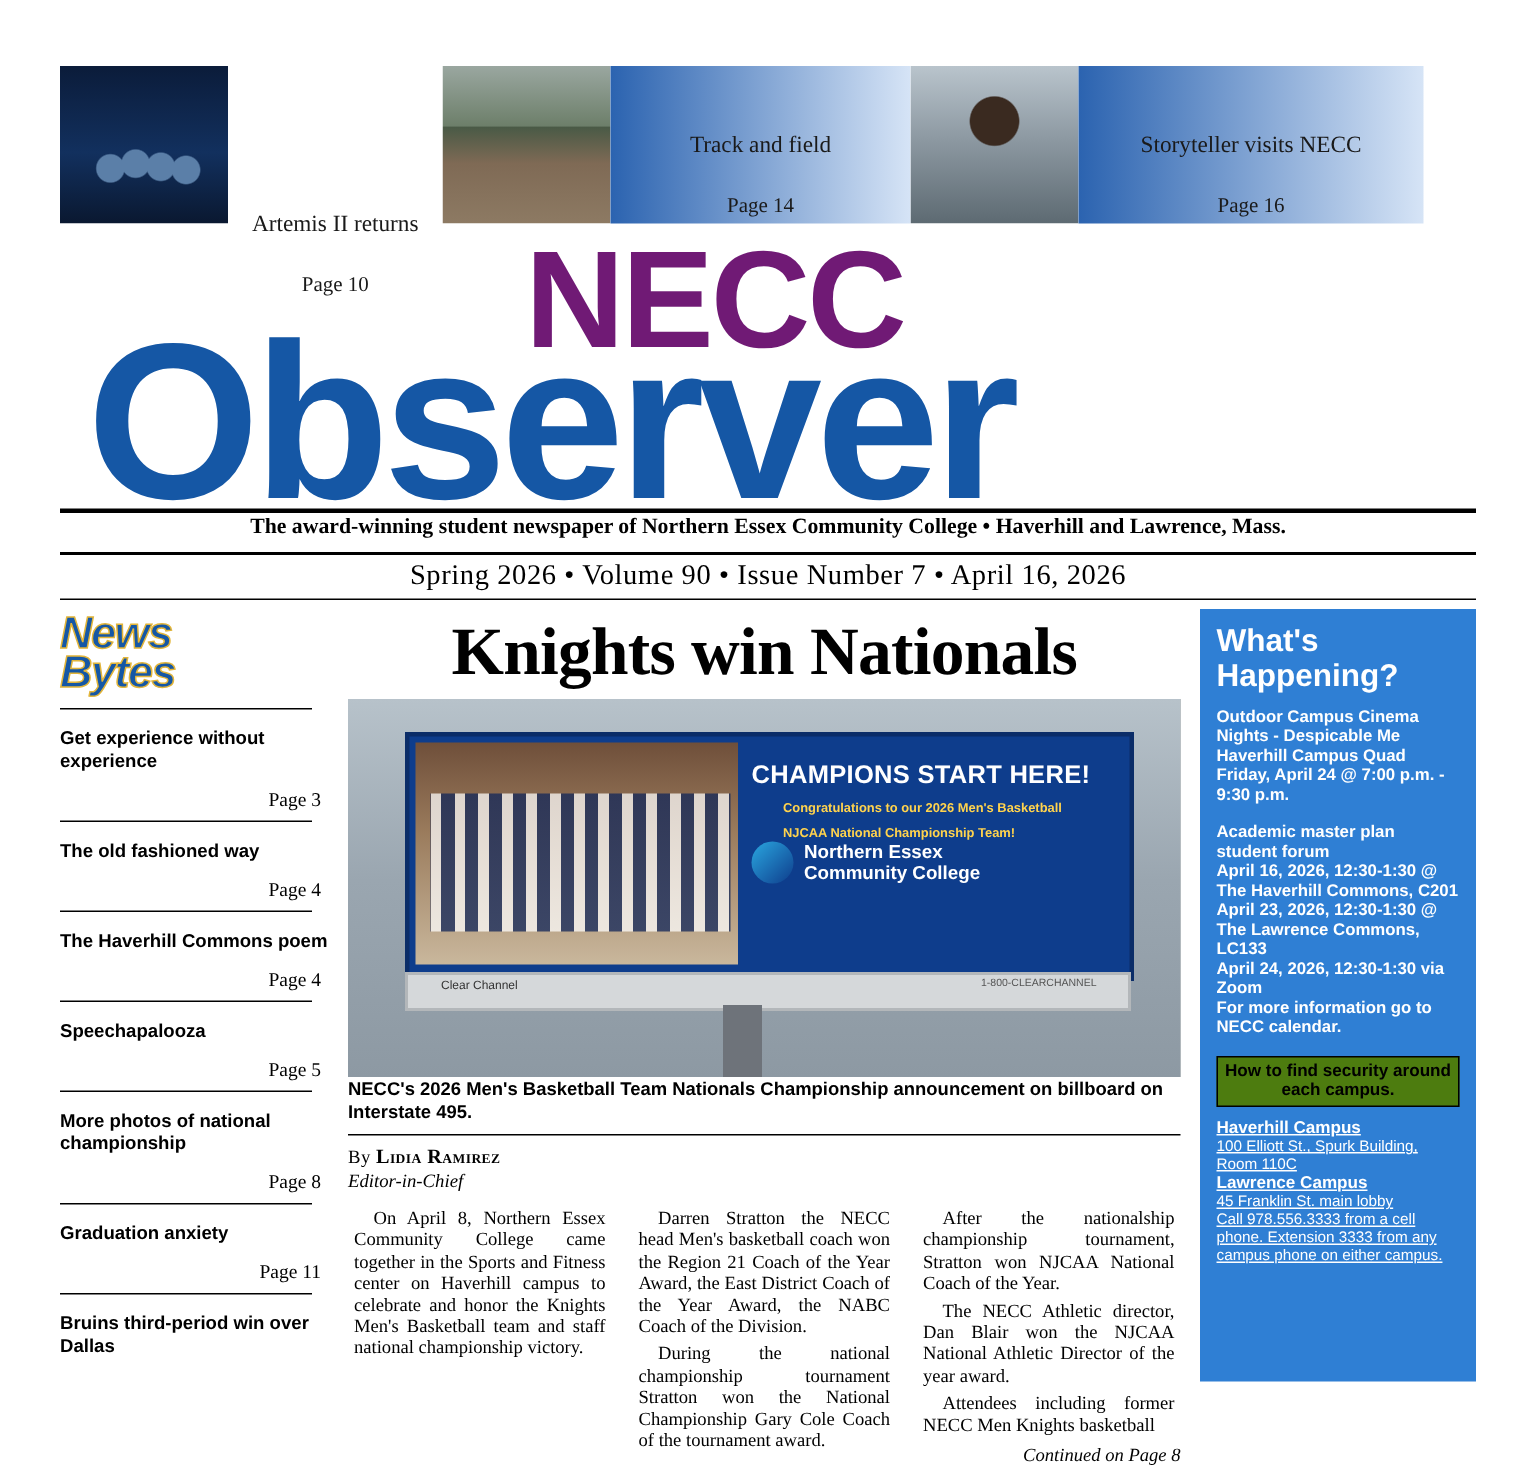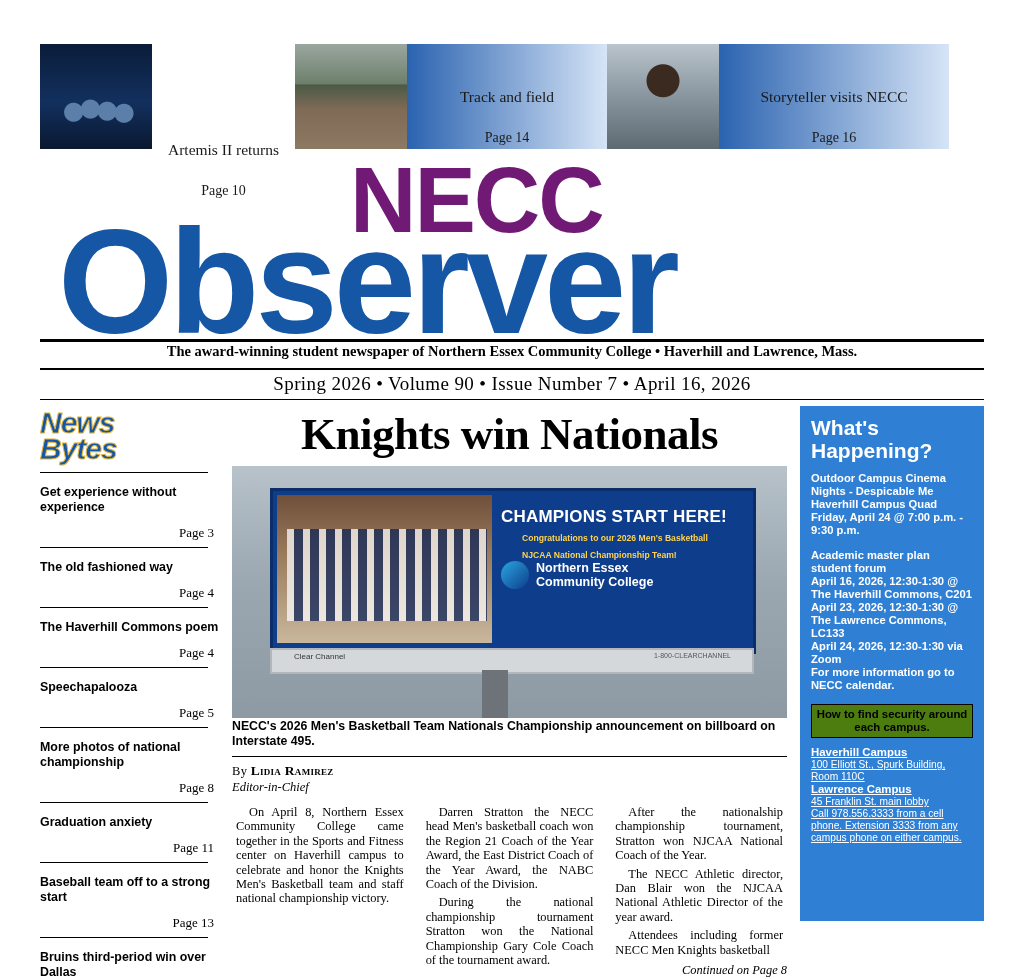--- a/index.html
+++ b/index.html
@@ -173,25 +173,20 @@
         <div class="rail-title">More photos of national championship</div>
         <div class="rail-page">Page 8</div>
         <div class="rail-line"></div>
       </div>
       <div class="rail-item">
         <div class="rail-title">Graduation anxiety</div>
         <div class="rail-page">Page 11</div>
         <div class="rail-line"></div>
       </div>
       <div class="rail-item">
-        <div class="rail-title">Baseball team off to a strong start</div>
-        <div class="rail-page">Page 13</div>
-        <div class="rail-line"></div>
-      </div>
-      <div class="rail-item">
         <div class="rail-title">Bruins third-period win over Dallas</div>
 
       </div>
     </div>
 
     <div class="center">
       <div class="headline">Knights win Nationals</div>
 
       <div class="leadphoto">
         <div class="bb-sky"></div>

